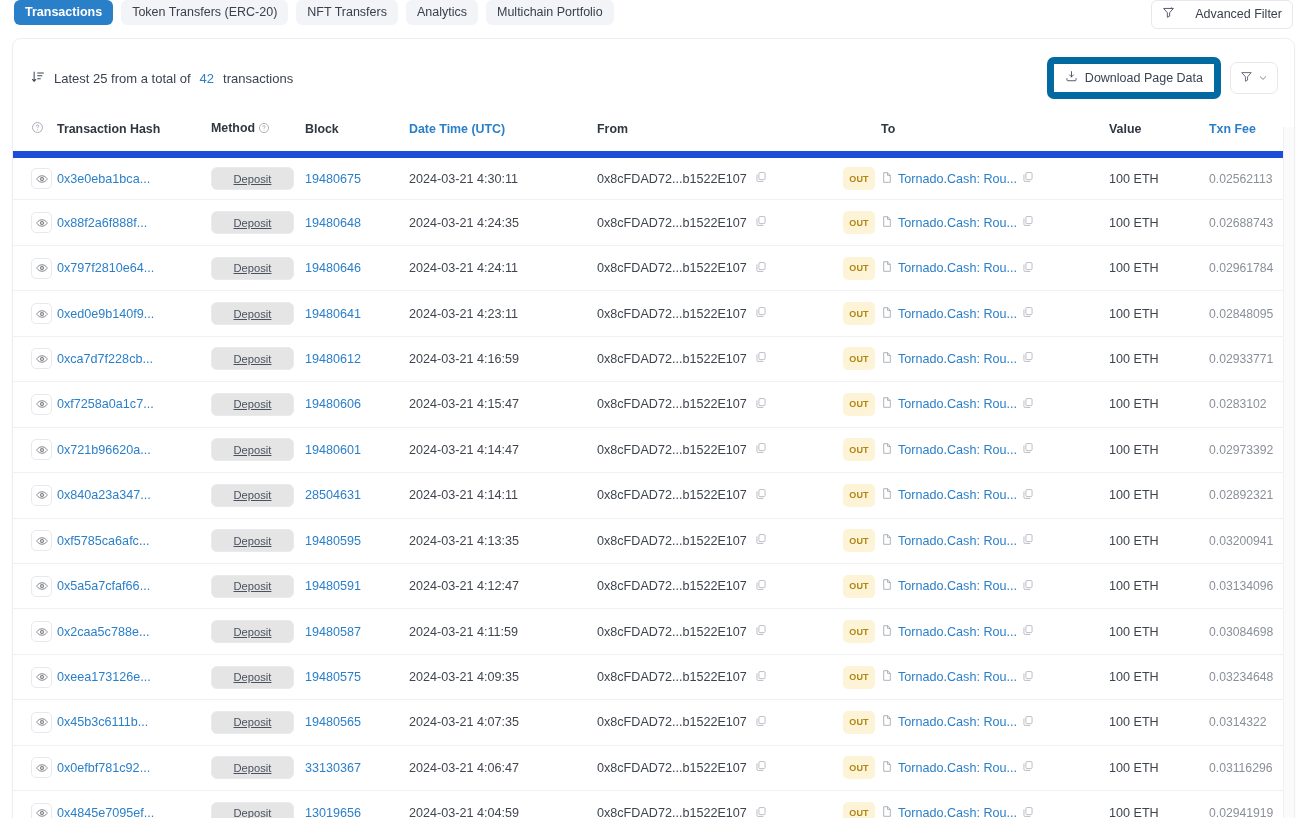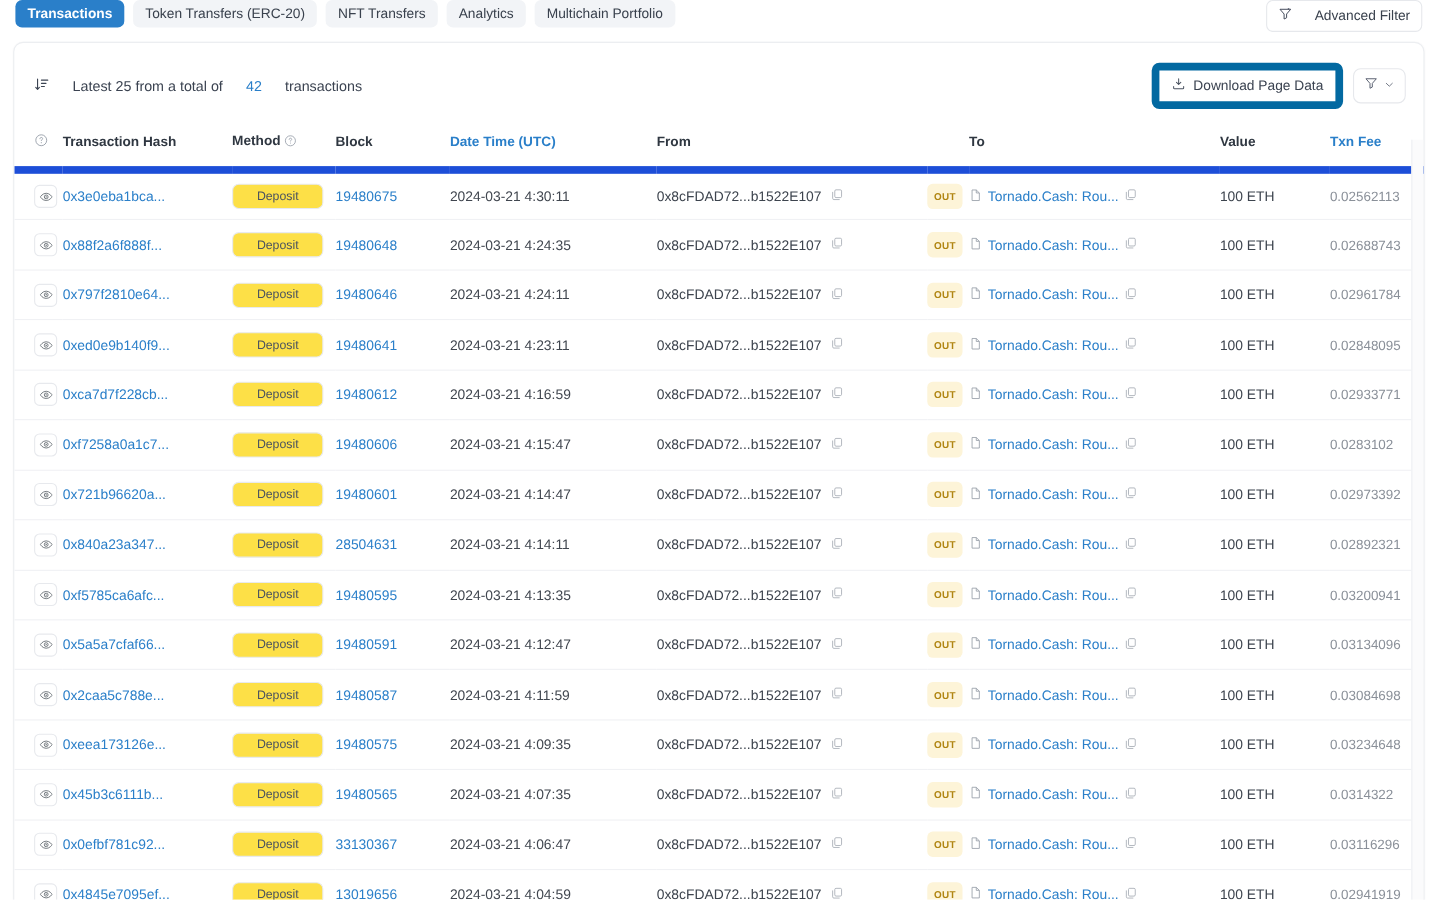--- a/index.html
+++ b/index.html
@@ -52,21 +52,21 @@
     border: 1px solid #eceef1;
     border-radius: 9px;
     box-shadow: 0 1px 2px rgba(16,24,40,.04);
     overflow: hidden;
   }
   .card-head {
     display: flex; align-items: center; justify-content: space-between;
     padding: 18px 16px 14px 18px;
   }
   .summary {
-    display: flex; align-items: center; gap: 21px;
+    display: flex; align-items: center; gap: 9px;
     font-size: 13px; color: #3b4351;
   }
   .summary .cnt-link { color: #2a7fc9; }
   .head-actions { display: flex; align-items: center; gap: 9px; }
   .btn-out {
     display: flex; align-items: center; gap: 7px;
     font-size: 12.5px; color: #3b4351;
     border: 7px solid #0369a1; border-radius: 7px;
     background: #fff; padding: 6px 11px;
     cursor: pointer; white-space: nowrap;
@@ -117,23 +117,24 @@
     border: 1px solid #e7e9ed; border-radius: 5px;
     display: flex; align-items: center; justify-content: center;
     background: #fff; cursor: pointer;
   }
   .a-link { color: #2a7fc9; text-decoration: none; cursor: pointer; }
   .hash-link { color: #2a7fc9; }
   .method-pill {
     display: inline-flex; align-items: center; justify-content: center;
     min-width: 83px; height: 23px;
     border: 1px solid #e8eaee; border-radius: 6px;
-    background: #fde047; color: #4a5260;
+    background: #e5e5e5; color: #4a5260;
     font-size: 11.2px; padding: 4px 8px;
     cursor: pointer;
+    text-decoration: underline;
   }
   .addr-cell { display: flex; align-items: center; gap: 8px; }
   .addr-txt { color: #3d444e; font-size: 12.6px; }
   .copy-ic { cursor: pointer; flex: none; }
   .dir-badge {
     display: inline-flex; align-items: center; justify-content: center;
     width: 32px; height: 23px;
     border-radius: 5px;
     background: #fdf4d8;
     color: #b08512;

